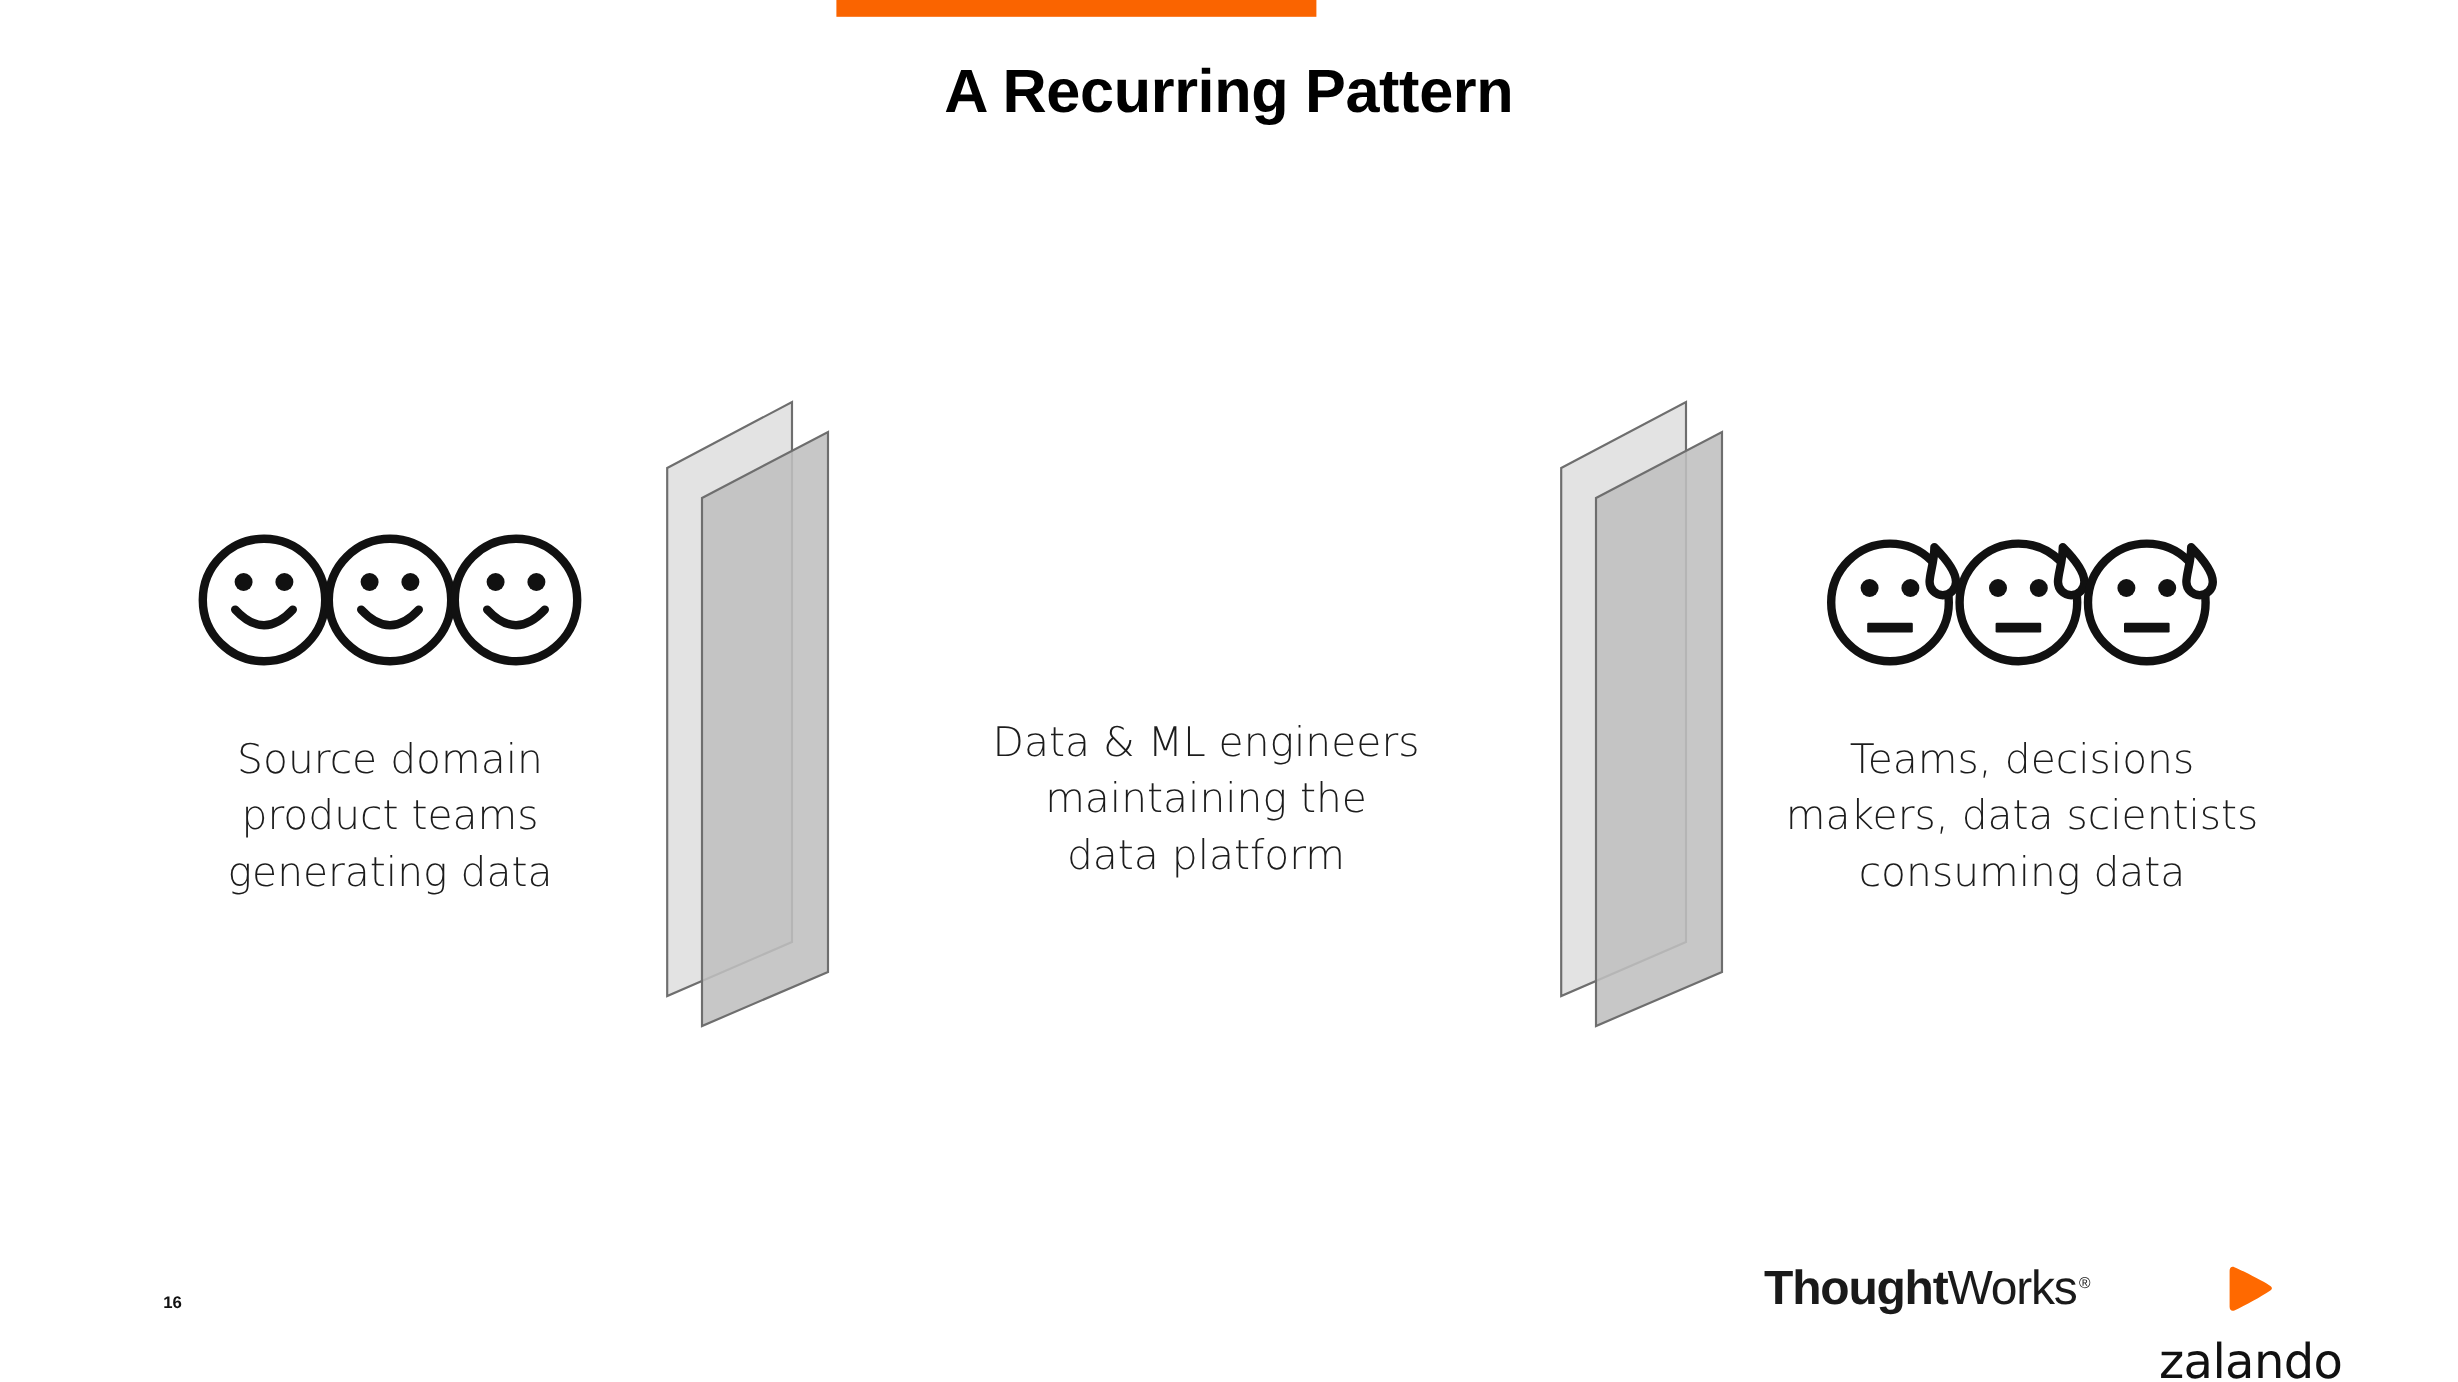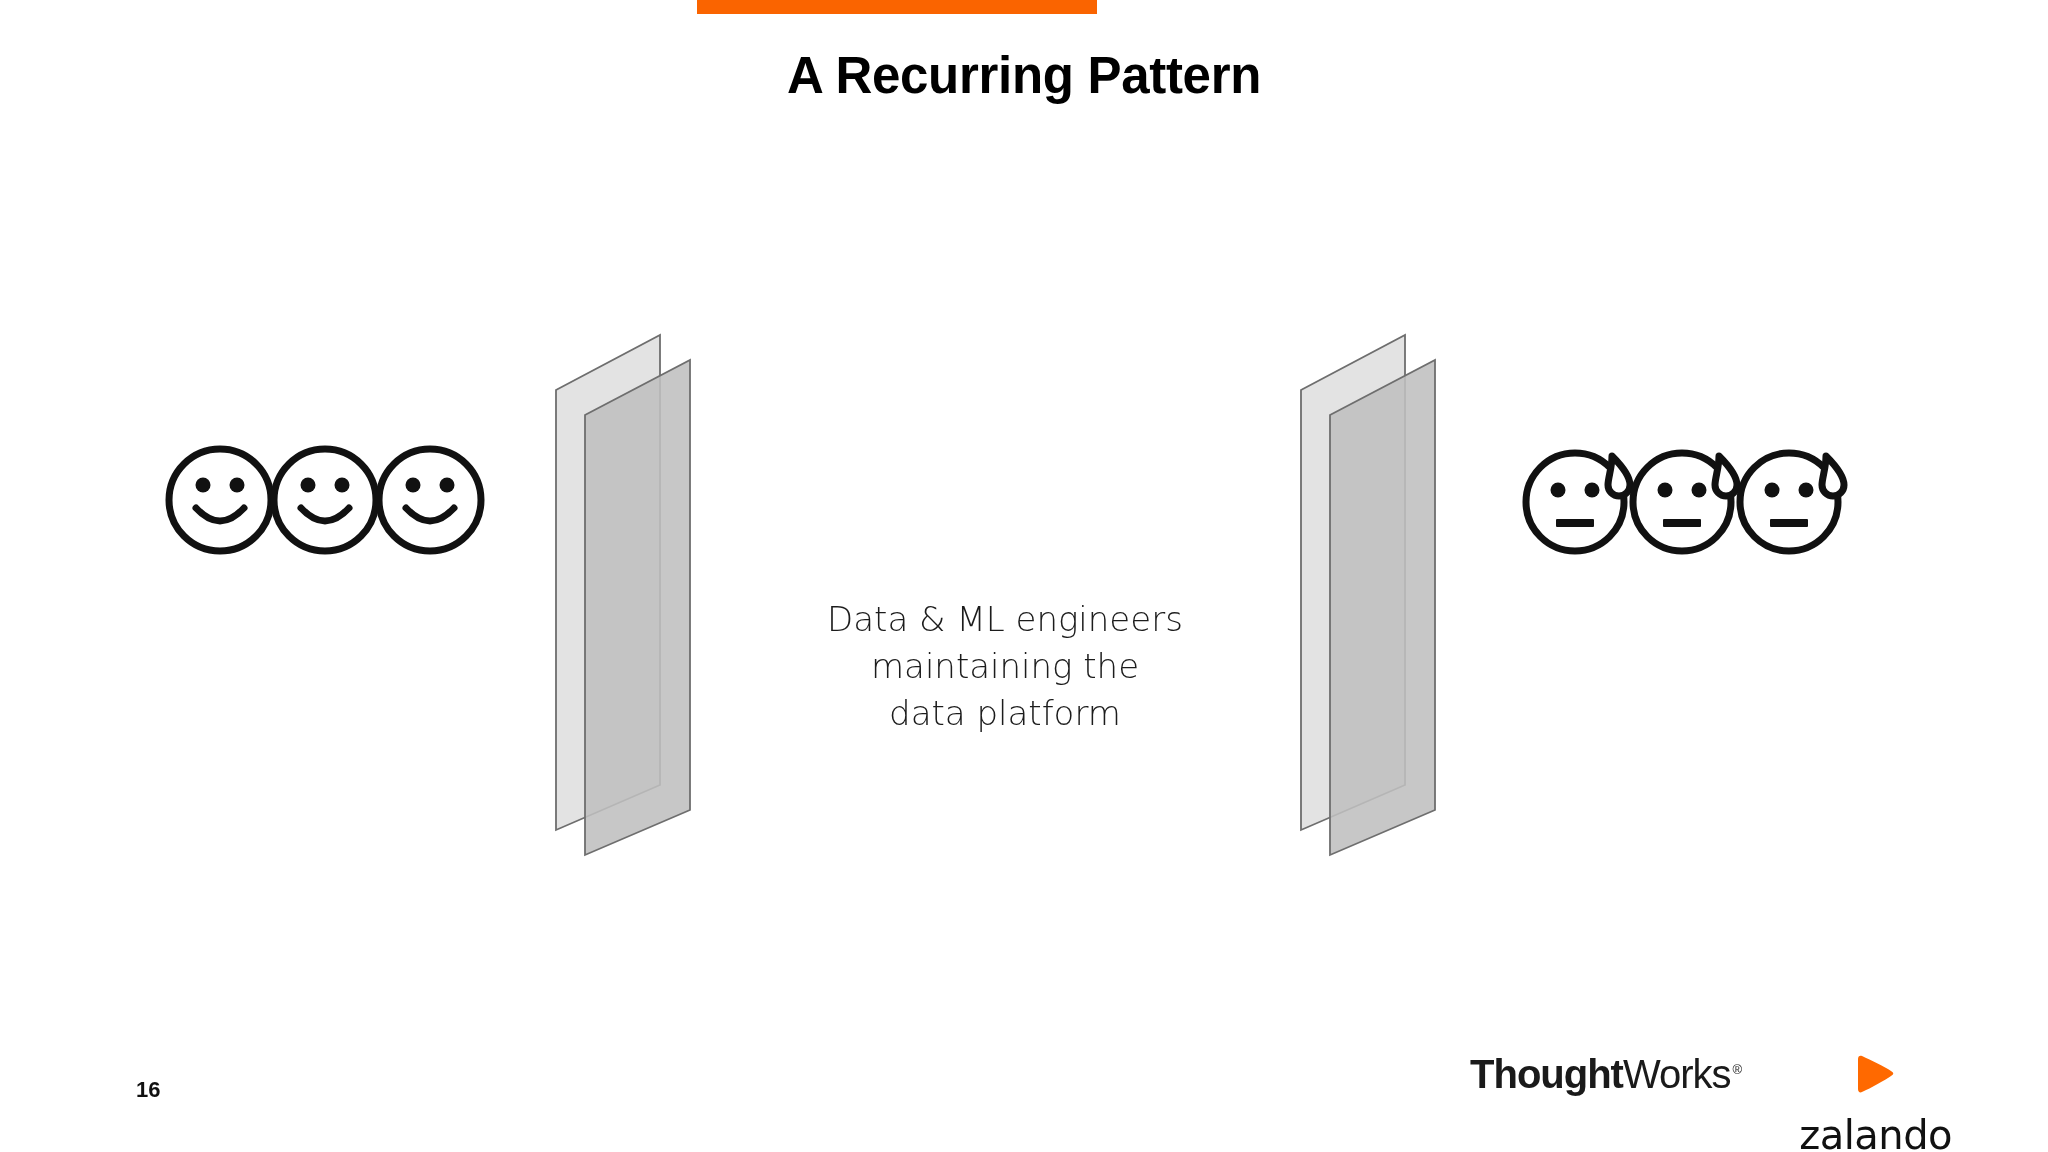--- a/index.html
+++ b/index.html
@@ -82,21 +82,21 @@
   .barrier-left  { left: 540px; }
   .barrier-right { left: 1285px; }
 
   
   .page-number {
     position: absolute;
     left: 136px;
     top: 1077px;
     font-family: "Liberation Sans", sans-serif;
     font-weight: bold;
-    font-size: 22px;
+    font-size: 14px;
     color: #111111;
   }
 
   .footer-logos {
     position: absolute;
     right: 96px;
     top: 1052px;
     display: flex;
     align-items: flex-start;
     gap: 60px;
@@ -152,20 +152,23 @@
       <g fill="#111111">
         <circle cx="38" cy="45" r="7.5"></circle>
           <circle cx="72" cy="45" r="7.5"></circle>
         <circle cx="143" cy="45" r="7.5"></circle>
           <circle cx="177" cy="45" r="7.5"></circle>
         <circle cx="248" cy="45" r="7.5"></circle>
           <circle cx="282" cy="45" r="7.5"></circle>
       </g>
     </svg>
   </div>
+  <div class="caption">Source domain
+product teams
+generating data</div>
 </div>
 
 <div class="barrier barrier-left">
   <svg width="170" height="530" viewBox="0 0 170 530" xmlns="http://www.w3.org/2000/svg">
 
     <polygon points="16,60 120,5 120,455 16,500" fill="#E3E3E3" stroke="#6E6E6E" stroke-width="1.8"></polygon>
 
     <polygon points="45,85 150,30 150,480 45,525" fill="#BFBFBF" fill-opacity="0.88" stroke="#6E6E6E" stroke-width="1.8"></polygon>
   </svg>
 </div>
@@ -204,20 +207,23 @@
         <circle cx="145" cy="50" r="7.5"></circle>
           <circle cx="179" cy="50" r="7.5"></circle>
         <circle cx="252" cy="50" r="7.5"></circle>
           <circle cx="286" cy="50" r="7.5"></circle>
         <rect x="36" y="79" width="38" height="8" rx="1"></rect>
         <rect x="143" y="79" width="38" height="8" rx="1"></rect>
         <rect x="250" y="79" width="38" height="8" rx="1"></rect>
       </g>
     </svg>
   </div>
+  <div class="caption">Teams, decisions
+makers, data scientists
+consuming data</div>
 </div>
 
 <div class="page-number">16</div>
 
 <div class="footer-logos">
   <div class="tw-logo">
     <span class="tw-bold">Thought</span>
       <span class="tw-reg">Works</span>
       <span class="tw-reg-mark">®</span>
   </div>

